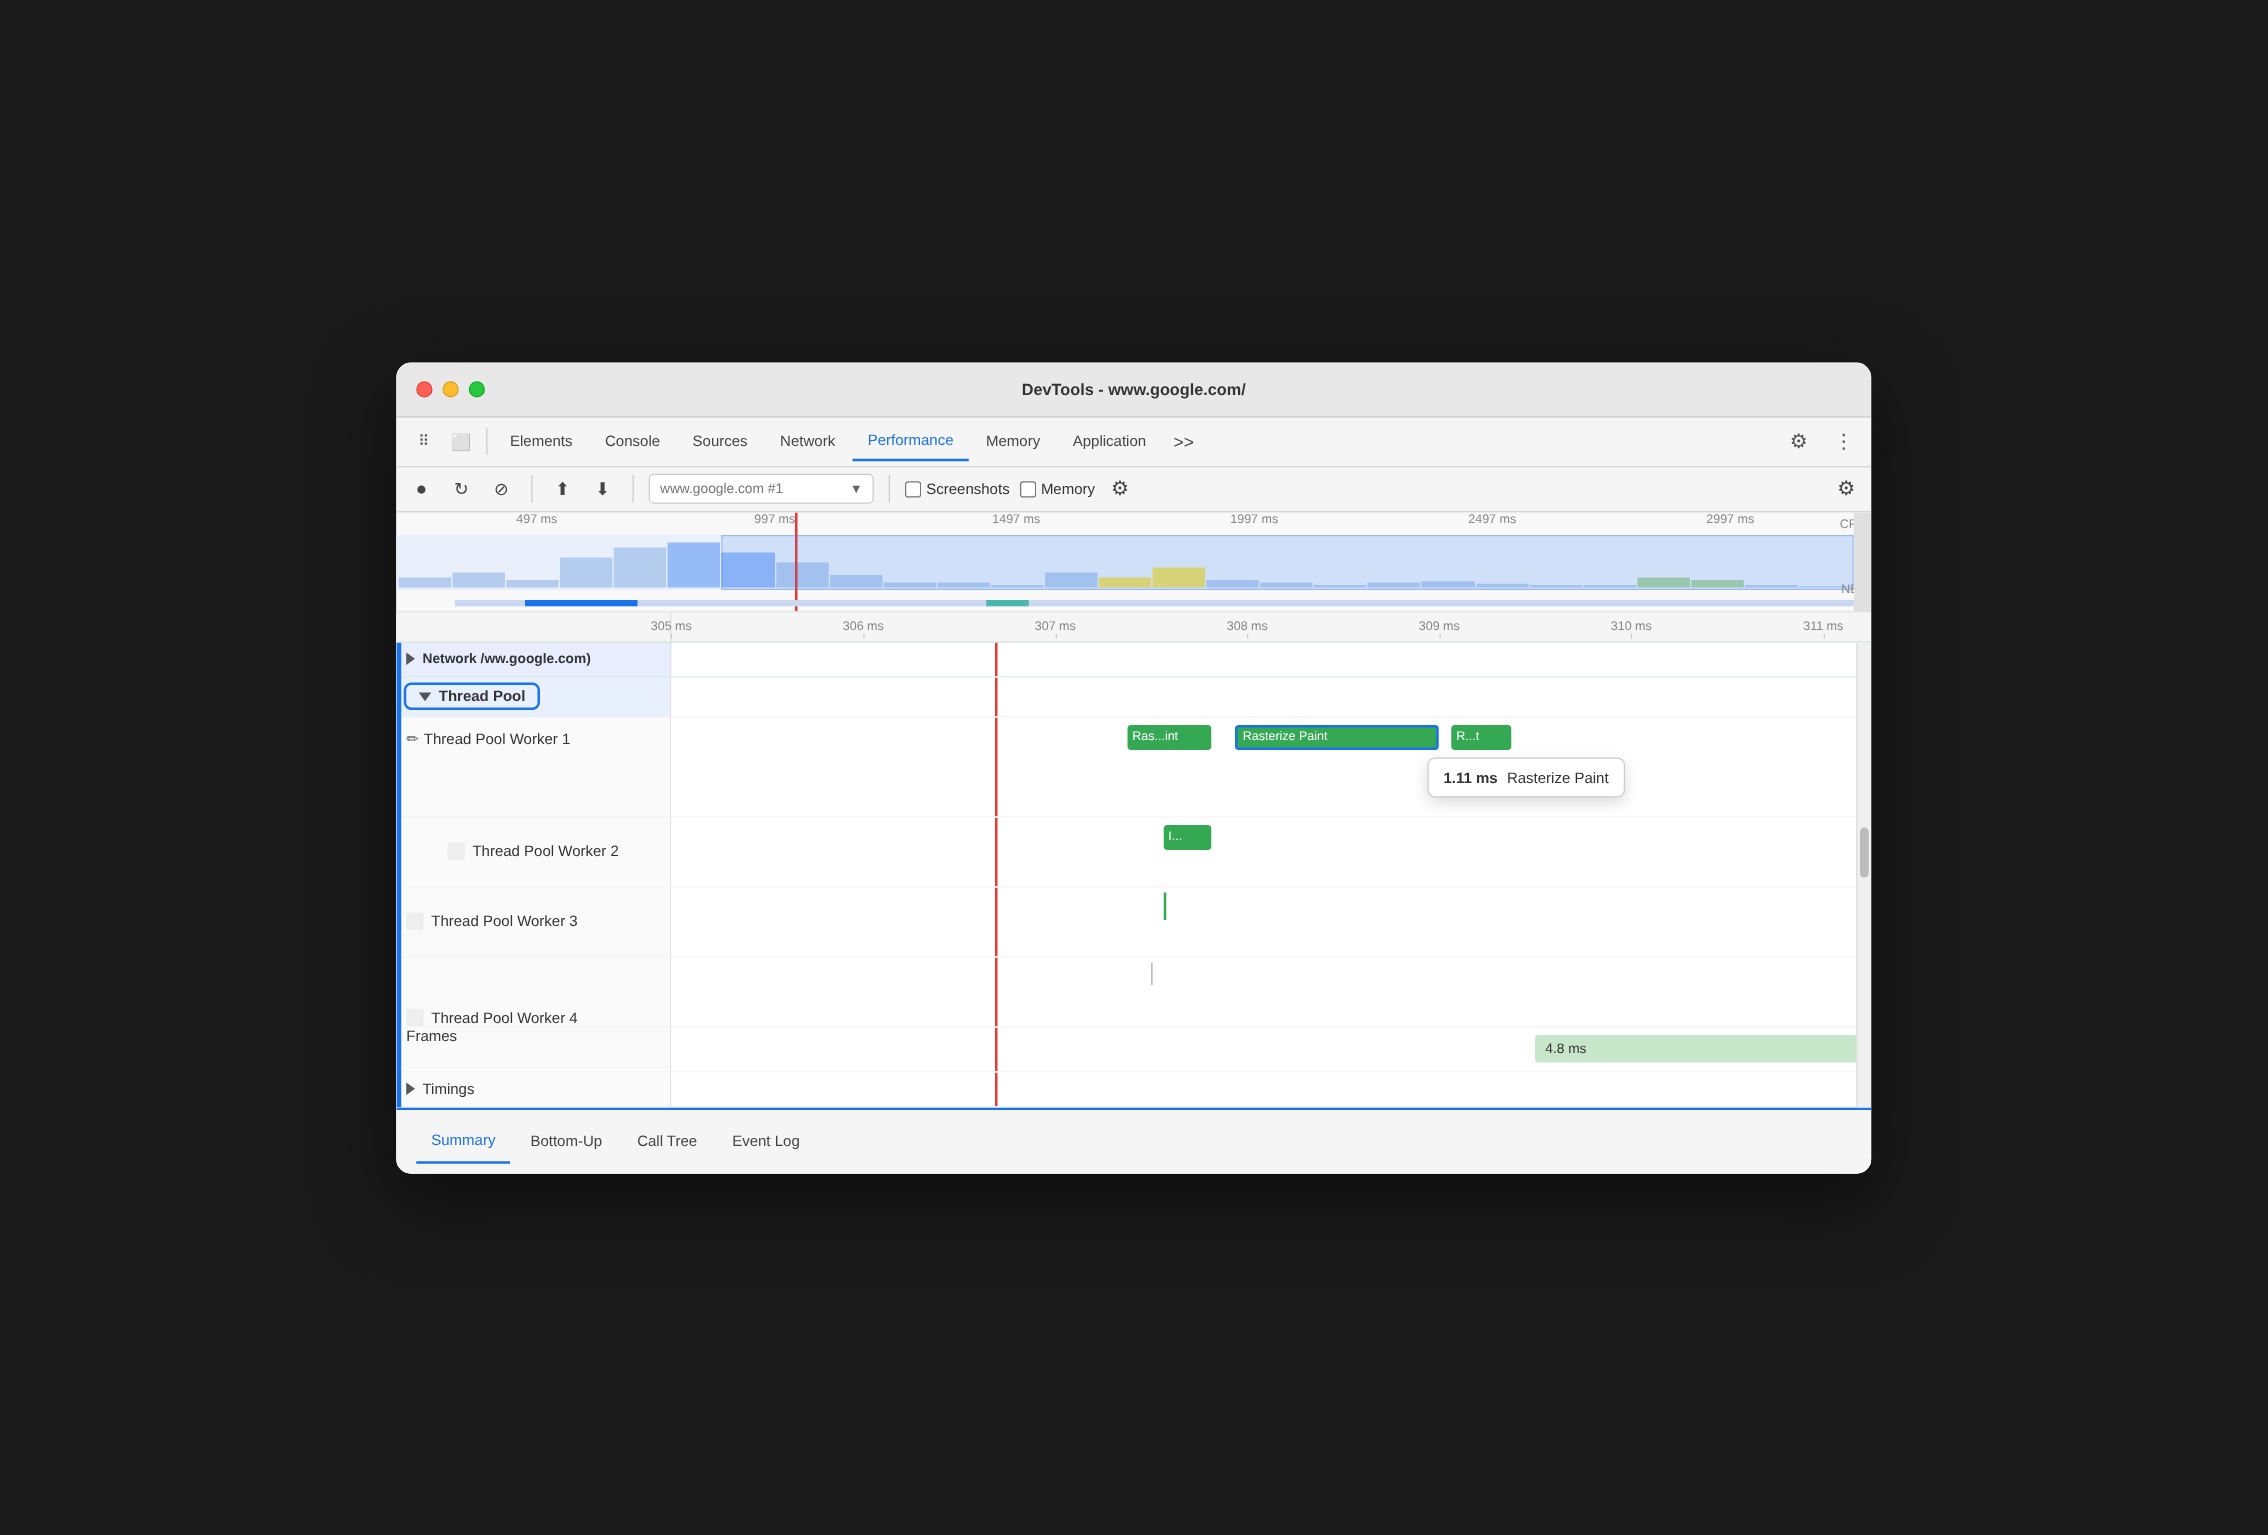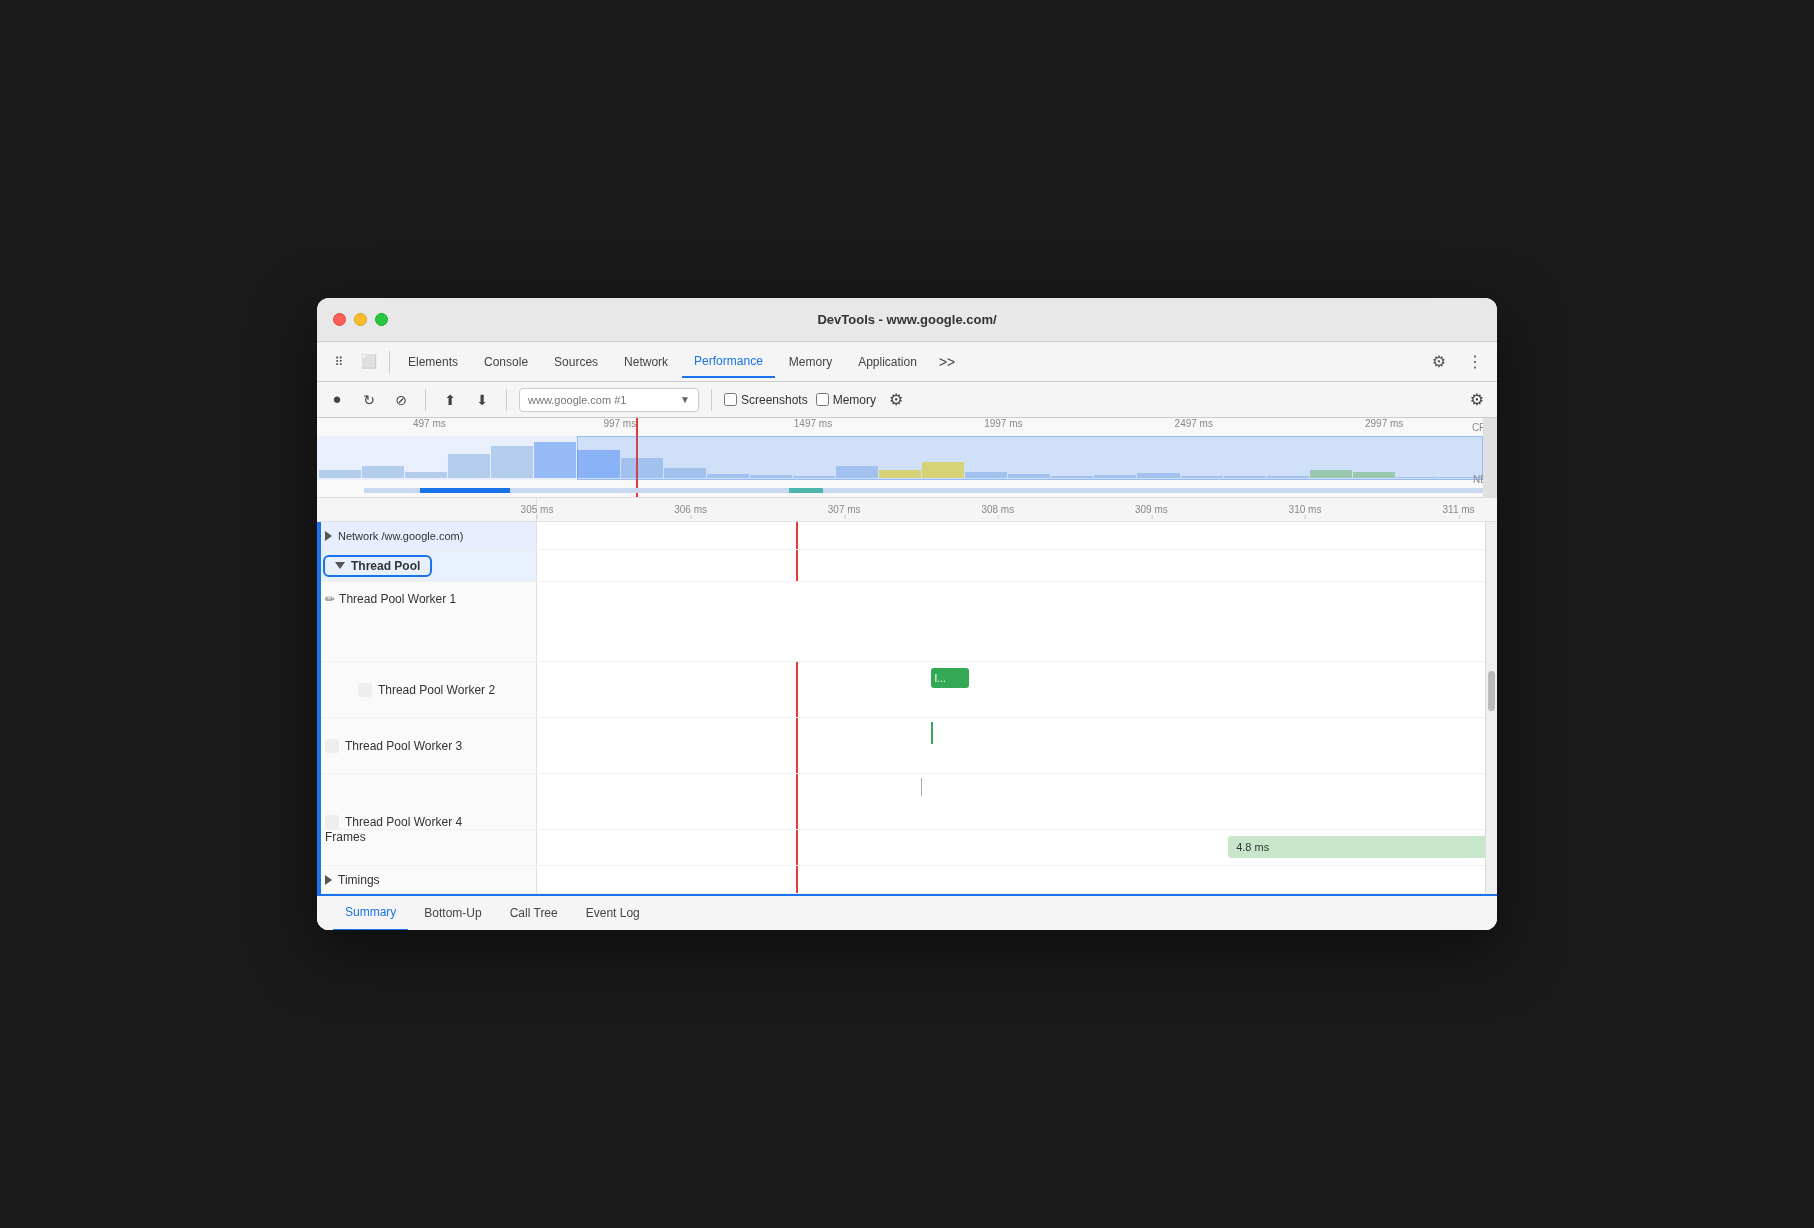--- a/index.html
+++ b/index.html
@@ -354,21 +354,21 @@
       z-index: 10;
       pointer-events: none;
     }
     
     .bottom-tabs {
       background: #f5f5f5;
       border-top: 2px solid #1a73e8;
       display: flex;
       align-items: center;
       padding: 0 16px;
-      height: 36px;
+      height: 53px;
       gap: 4px;
     }
     .bottom-tab {
       padding: 0 12px;
       height: 36px;
       display: flex;
       align-items: center;
       font-size: 12px;
       color: #444;
       cursor: pointer;
@@ -557,21 +557,21 @@
         <span class="time-mark" style="left:32%;">307 ms</span>
         <span class="time-mark" style="left:48%;">308 ms</span>
         <span class="time-mark" style="left:64%;">309 ms</span>
         <span class="time-mark" style="left:80%;">310 ms</span>
         <span class="time-mark" style="left:96%;">311 ms</span>
       </div>
     </div>
 
     <div class="track-container">
 
-      <div class="track-row" style="min-height:28px;background:#86efac;">
+      <div class="track-row" style="min-height:28px;background:#86efac;font-weight:bold;">
         <div class="track-label" style="background:#e8eeff;">
           <span class="triangle-right"></span>
           <span style="font-size:11px;color:#333;">Network /ww.google.com)</span>
         </div>
         <div class="track-content">
           <div class="red-line-detail" style="left:27%;"></div>
         </div>
       </div>
 
       <div class="track-row" style="min-height:32px;background:#e8f0fe;">
@@ -586,20 +586,40 @@
         </div>
       </div>
 
       <div class="track-row tall" style="position:relative;">
         <div class="track-label" style="align-items:flex-start;padding-top:10px;flex-direction:column;gap:2px;">
           <div style="display:flex;align-items:center;gap:4px;">
             <span class="pencil-icon">✏</span>
             <span>Thread Pool Worker 1</span>
           </div>
         </div>
+        <div class="track-content" style="position:relative;">
+          <div class="red-line-detail" style="left:27%;"></div>
+
+          <div class="event-block event-green" style="left:38%;width:7%;top:6px;">
+            <span>Ras...int</span>
+          </div>
+
+          <div class="event-block event-green-selected" style="left:47%;width:17%;top:6px;">
+            <span>Rasterize Paint</span>
+          </div>
+
+          <div class="event-block event-green" style="left:65%;width:5%;top:6px;">
+            <span>R...t</span>
+          </div>
+
+          <div class="tooltip" style="left:63%;top:32px;">
+            <span class="tooltip-ms">1.11 ms</span>
+            <span>Rasterize Paint</span>
+          </div>
+        </div>
       </div>
 
       <div class="track-row medium">
         <div class="track-label" style="align-items:center;justify-content:center;">
           <div class="track-icon"></div>
           <span>Thread Pool Worker 2</span>
         </div>
         <div class="track-content" style="position:relative;">
           <div class="red-line-detail" style="left:27%;"></div>
           <div class="event-block event-green" style="left:41%;width:4%;top:6px;">

